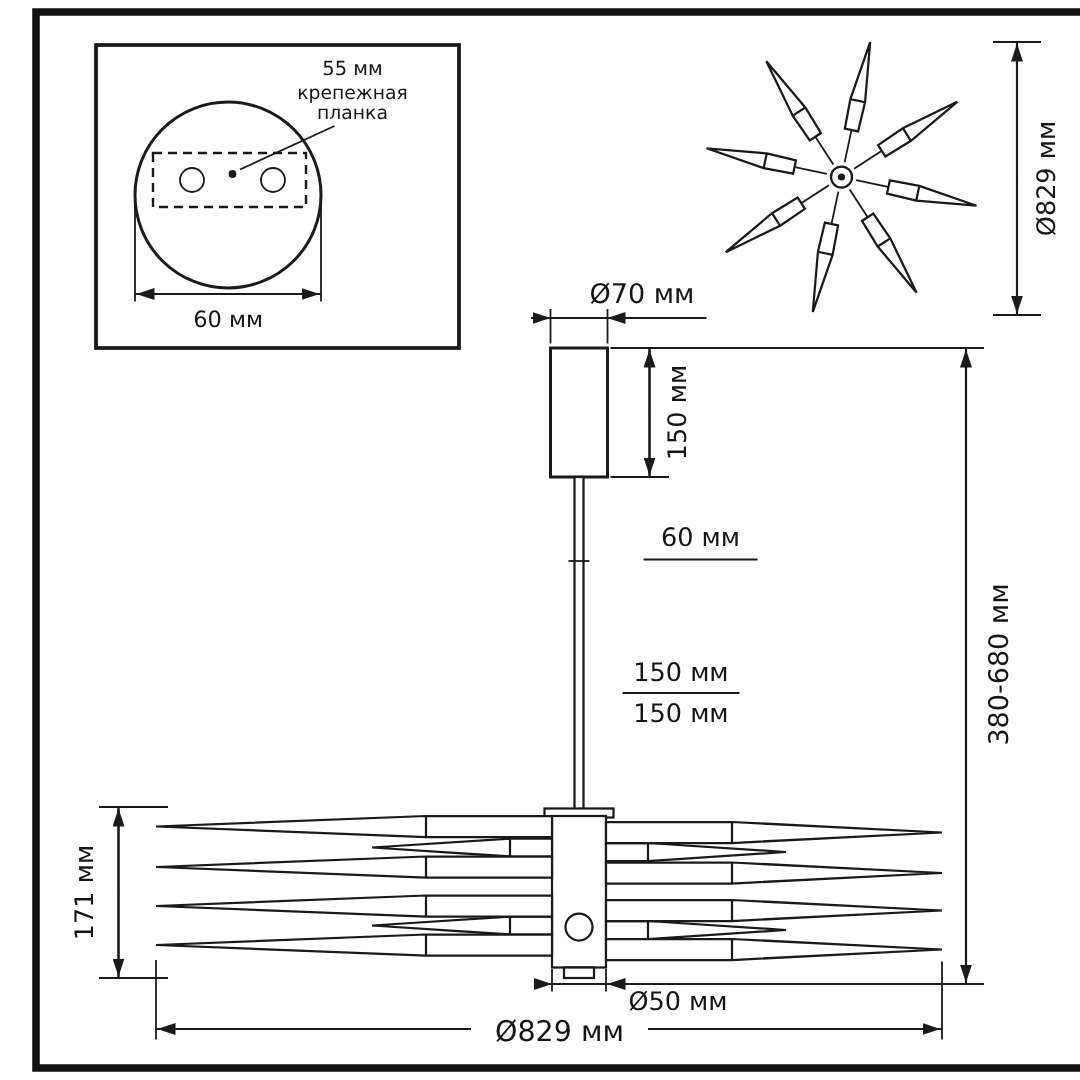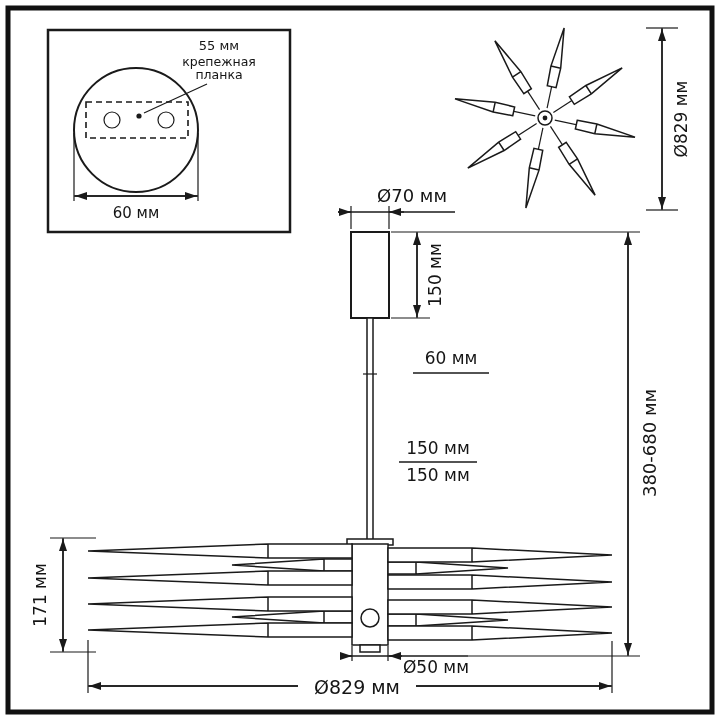--- a/index.html
+++ b/index.html
@@ -1,16 +1,16 @@
 <!DOCTYPE html>
 <html><head>
 <meta charset="utf-8">
 <style>
   html,body{margin:0;padding:0;background:#fff;}
-  .frame{width:648px;height:720px;position:relative;background:#fff;}
+  .frame{width:648px;height:720px;position:relative;background:#fff;padding-left:16px;}
   svg{display:block;}
   text{font-family:"DejaVu Sans","Liberation Sans",sans-serif;fill:#151515;}
   .ln{stroke:#1a1a1a;stroke-width:2;fill:none;}
   .thin{stroke:#1a1a1a;stroke-width:1.2;fill:none;}
   .dimln{stroke:#1a1a1a;stroke-width:1.4;fill:none;}
   .shapethin{fill:#ffffff;stroke:#1a1a1a;stroke-width:1.5;}
   .fs13{font-size:13px;} .fs12{font-size:12.5px;} .fs15{font-size:15px;}
   .fs17{font-size:17px;} .fs18{font-size:18px;} .fs19{font-size:19px;}
 </style>
 </head>

